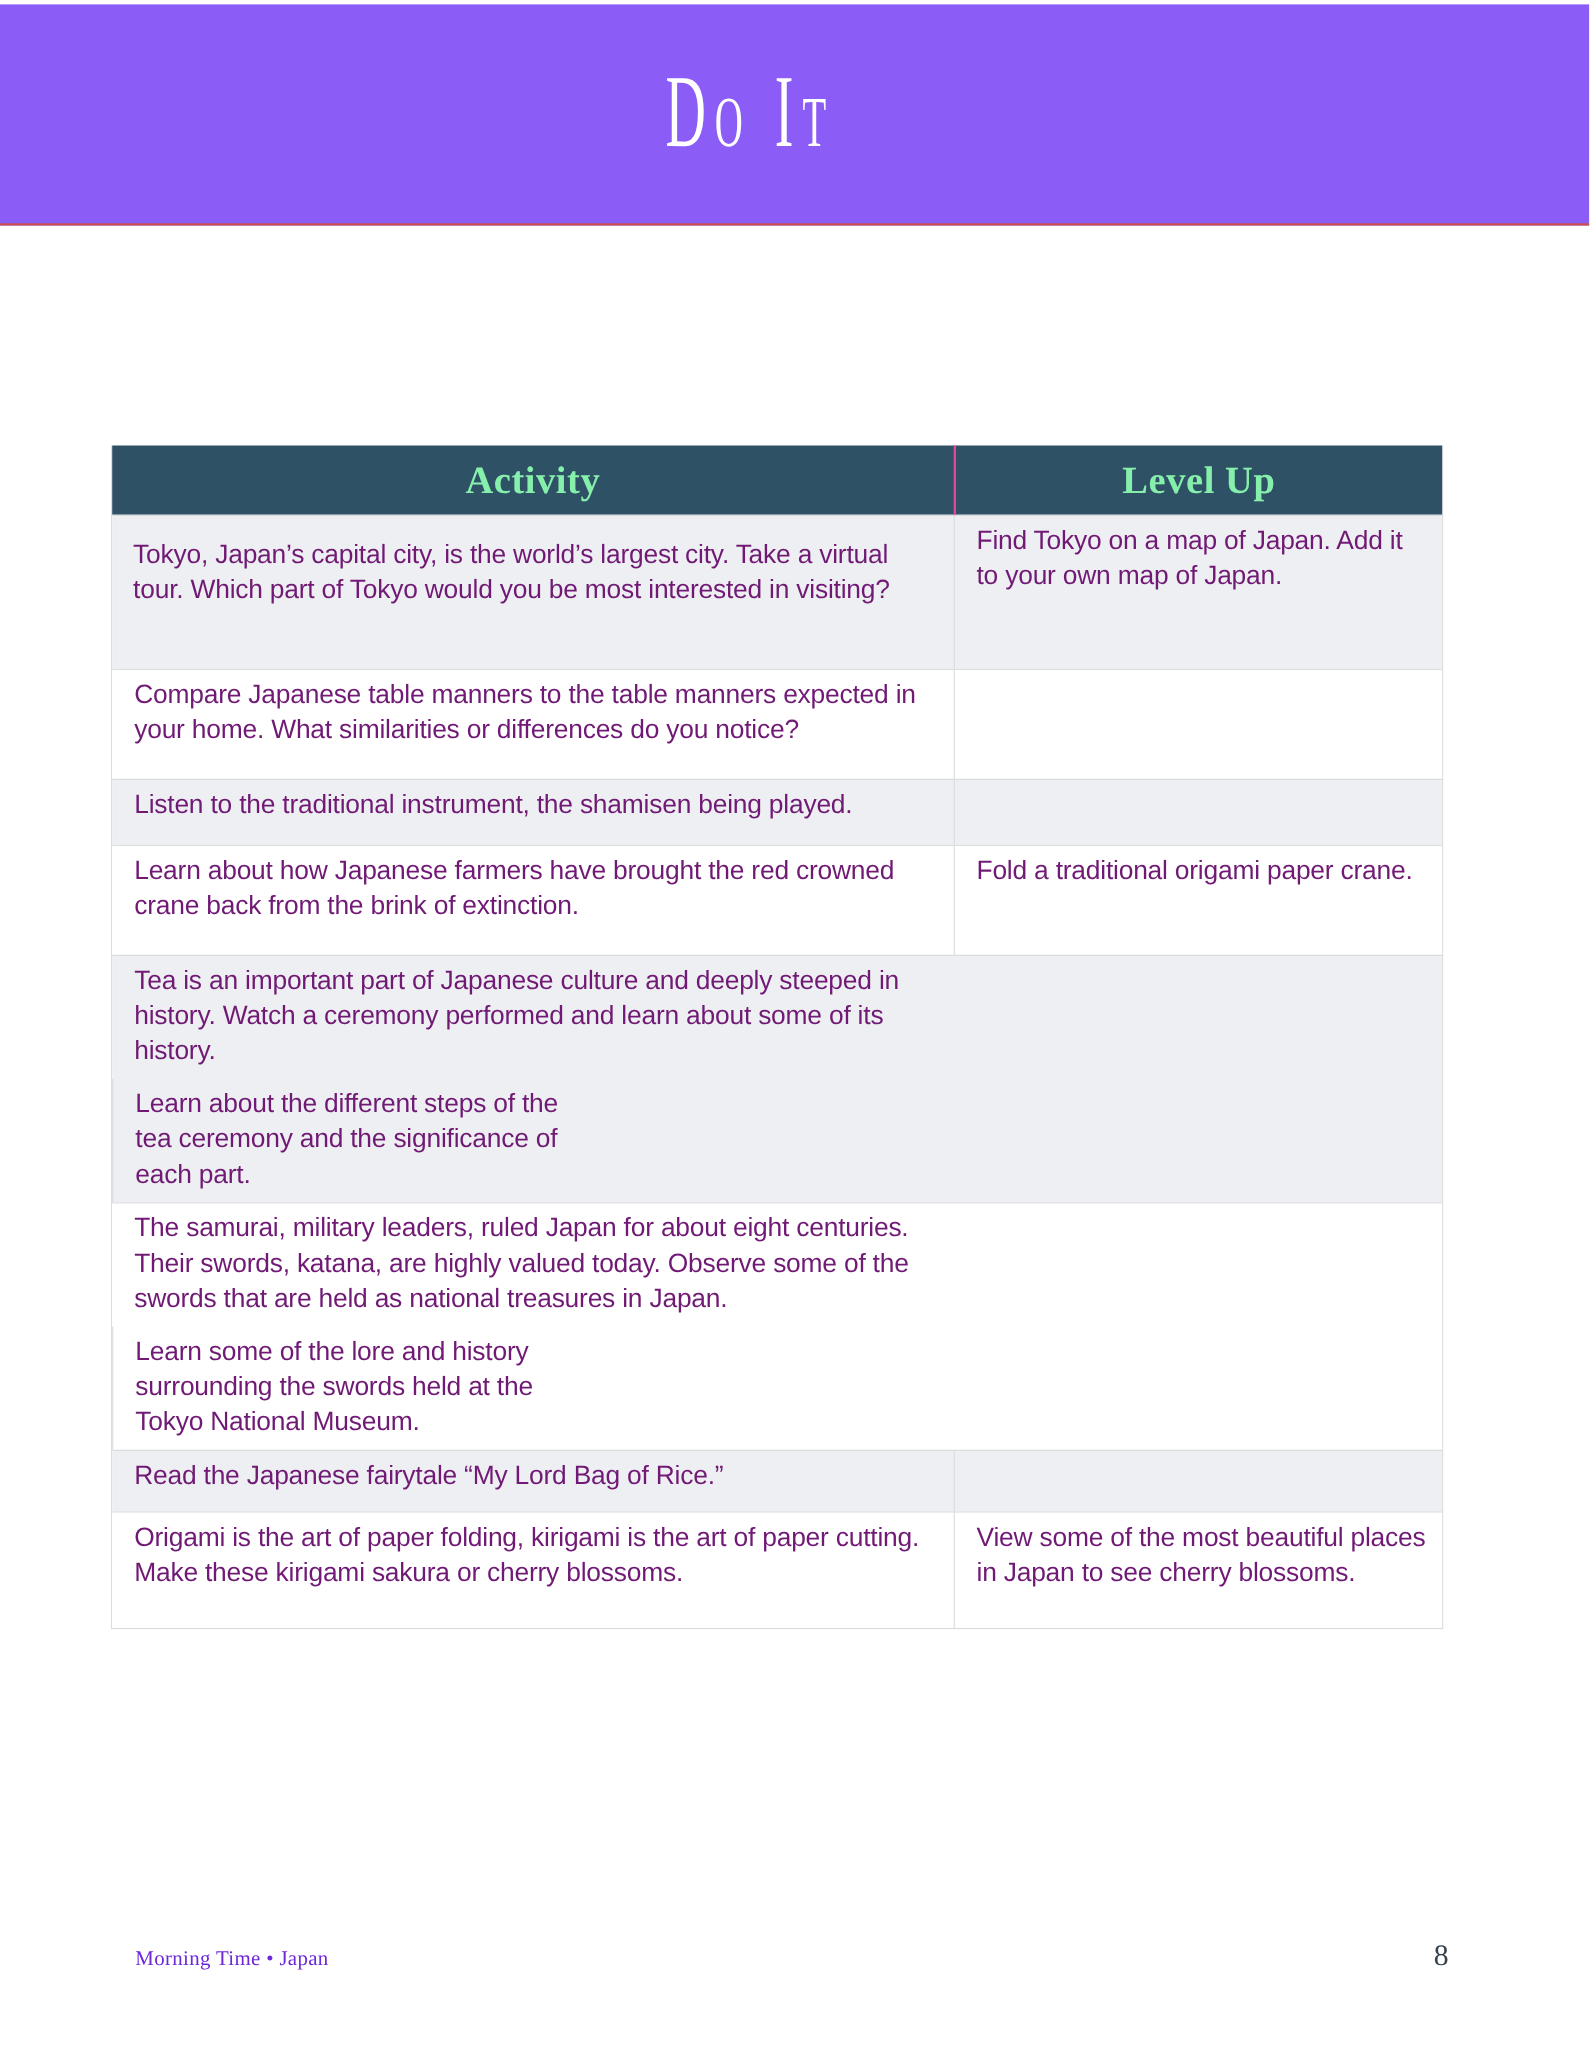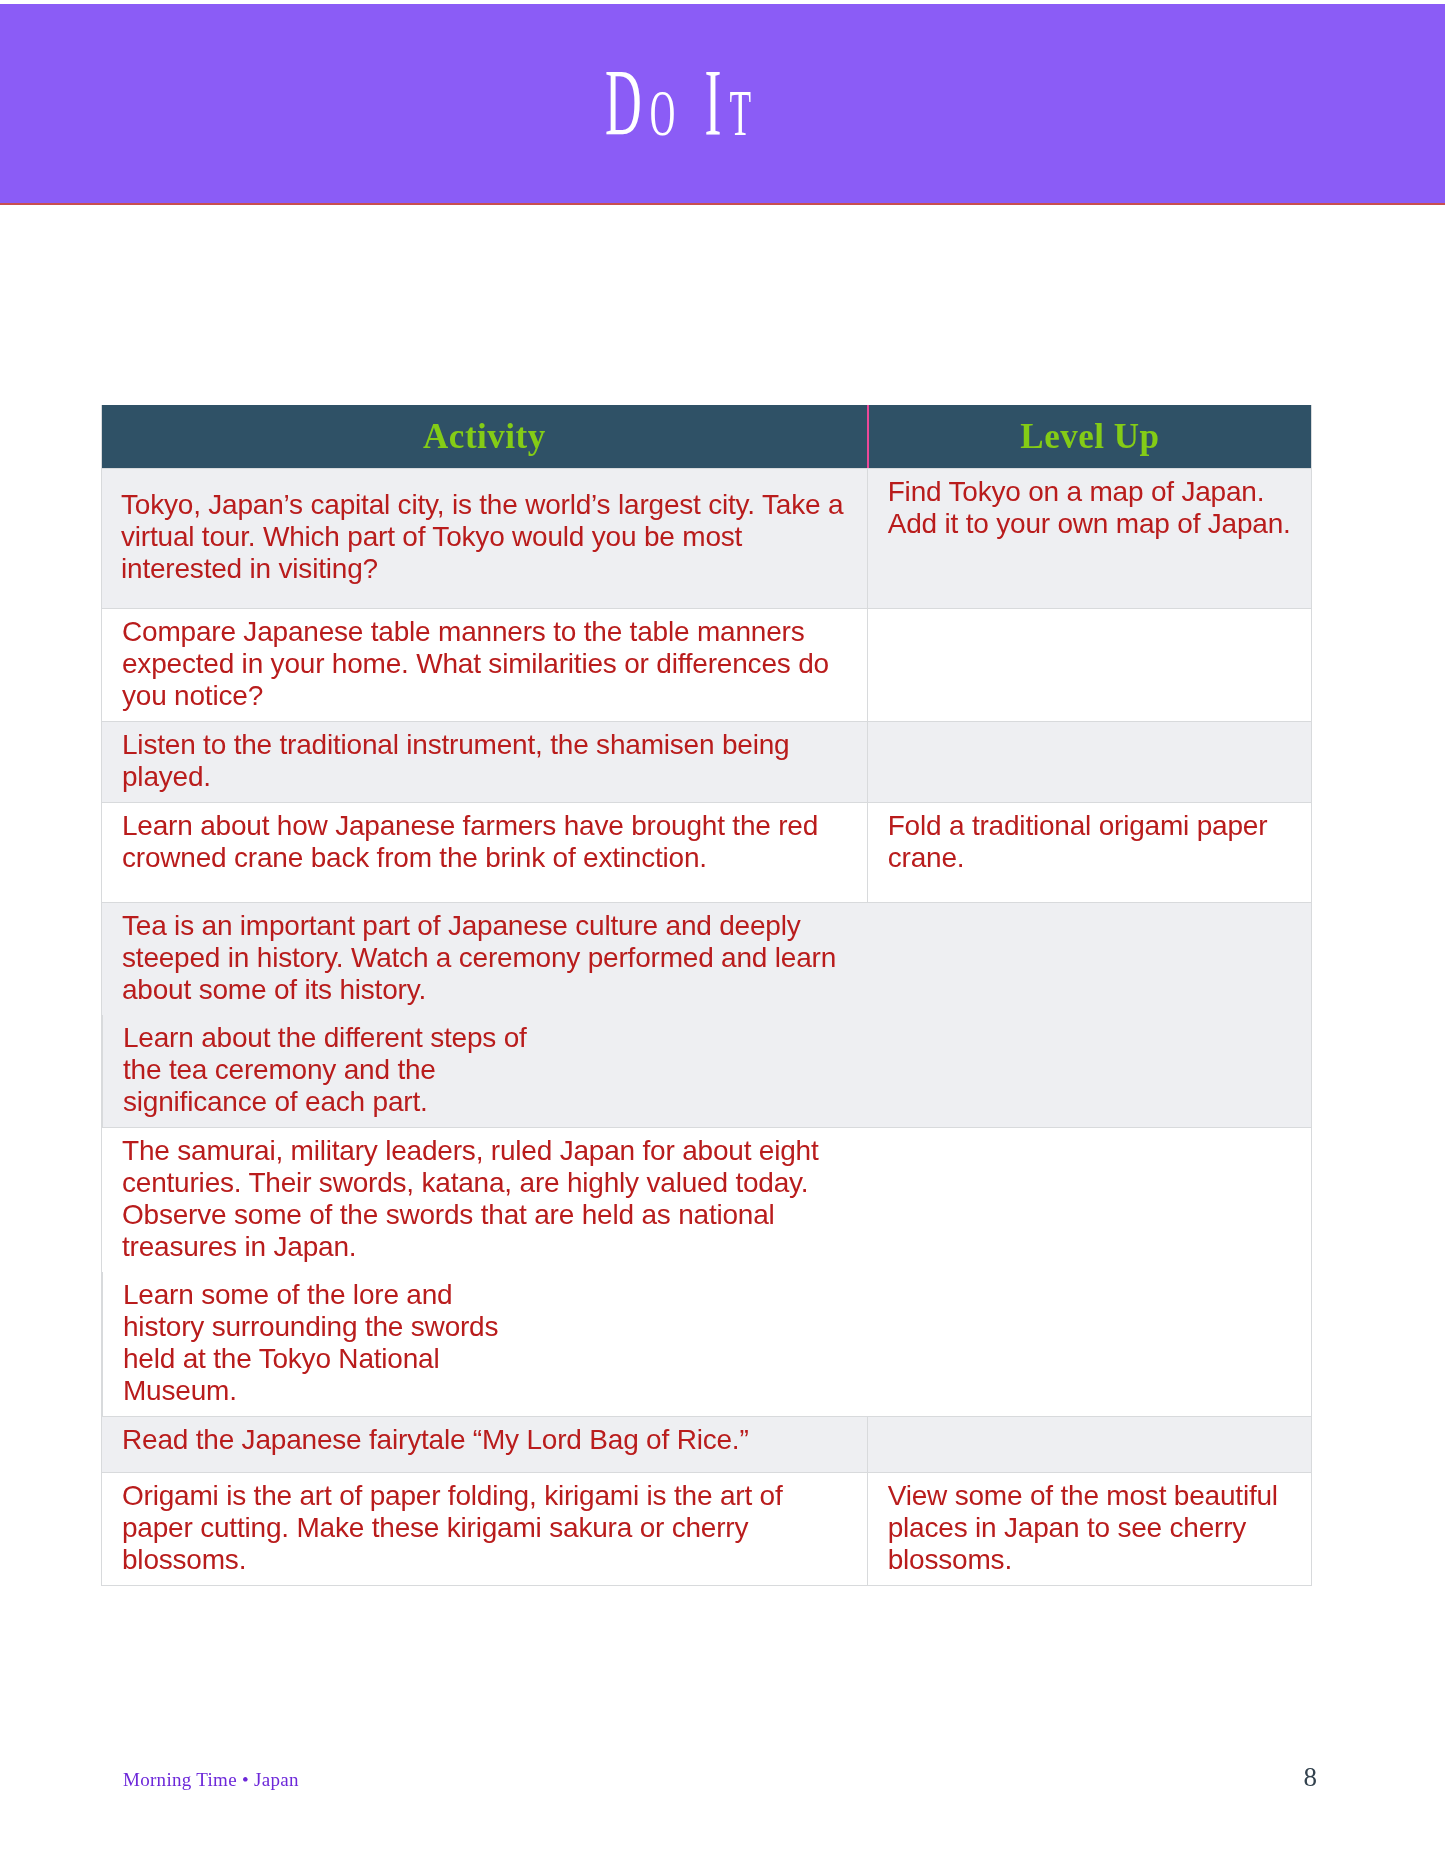--- a/index.html
+++ b/index.html
@@ -45,42 +45,42 @@
     width: 1211px;
     border: 1px solid #d8dadc;
     border-top: none;
   }
   .t-header {
     display: flex;
     background: #2F5166;
     height: 63px;
   }
   .t-header .th {
-    color: #84cc16;
+    color: #86efac;
     font-family: "Liberation Serif", serif;
     font-weight: 700;
     font-size: 35px;
     display: flex;
     align-items: center;
     justify-content: center;
     letter-spacing: 0.5px;
   }
   .th.col-activity { width: 766px; }
   .th.col-levelup  { width: 445px; border-left: 2px solid #ec4899; }
 
   .t-row {
     display: flex;
     background: #ffffff;
     border-top: 1px solid #d8dadc;
   }
   .t-row:nth-child(even) { background: #EEEFF2; }
   .t-row .cell {
-    font-size: 28px;
+    font-size: 24px;
     line-height: 32px;
-    color: #b91c1c;
+    color: #701a75;
     letter-spacing: -0.2px;
     padding: 7px 13px 9px 20px;
   }
   .cell.activity-cell { width: 766px; }
   .cell.levelup-cell  { width: 445px; border-left: 1px solid #d8dadc; }
 
   .row-1 { min-height: 140px; }
   .row-1 .activity-cell { padding-top: 20px; padding-left: 19px; }
   .row-2 { min-height: 100px; }
   .row-3 { min-height: 60px; }

